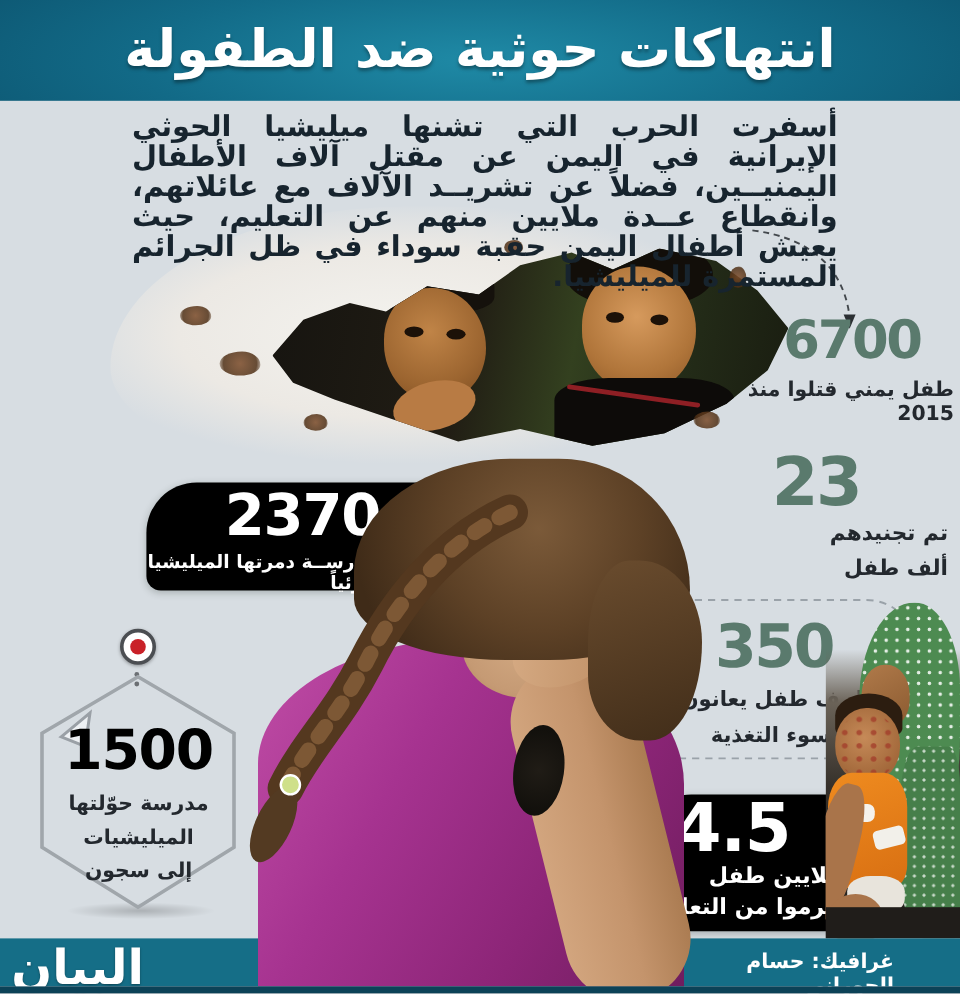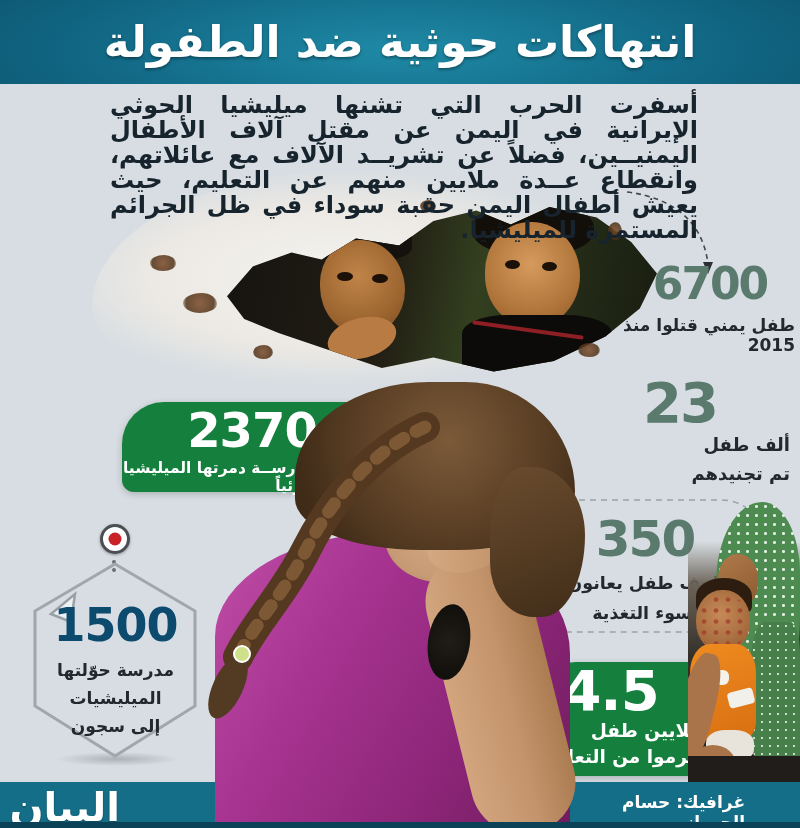--- a/index.html
+++ b/index.html
@@ -46,33 +46,33 @@
   .num{font-weight:bold;color:#5a7a6d;letter-spacing:-2px;text-align:center;z-index:3;}
   .lbl{font-weight:bold;color:#23282e;direction:rtl;text-align:right;z-index:3;}
   .killed-num{left:630px;top:258px;width:160px;font-size:44px;}
   .killed-lbl{left:595px;top:315px;width:200px;font-size:17px;}
   .recr-num{left:625px;top:370px;width:110px;font-size:56px;}
   .recr-lbl{left:607px;top:430px;width:183px;font-size:18px;line-height:29px;}
   .maln-num{left:560px;top:510px;width:170px;font-size:50px;}
   .maln-lbl{left:540px;top:568px;width:185px;font-size:17.5px;line-height:30px;}
 
   
-  .greenbox{background:#15803d;z-index:3;box-shadow:0 2px 6px rgba(40,50,45,.25);}
+  .greenbox{background:#000000;z-index:3;box-shadow:0 2px 6px rgba(40,50,45,.25);}
   .box2370{left:122px;top:402px;width:278px;height:90px;border-radius:42px 10px 10px 12px;}
   .box2370 .bn{left:15px;top:0px;width:230px;text-align:center;color:#fff;font-size:48px;font-weight:bold;letter-spacing:-1px;}
   .box2370 .bl{left:0px;top:57px;width:192px;text-align:right;direction:rtl;color:#fff;font-size:15.5px;font-weight:bold;}
   .box45{left:538px;top:662px;width:202px;height:114px;border-radius:38px 10px 10px 10px;z-index:4;}
   .box45 .bn{left:5px;top:-4px;width:135px;text-align:center;color:#fff;font-size:56px;font-weight:bold;letter-spacing:-1px;}
   .box45 .bl{left:0px;top:56px;width:163px;text-align:right;direction:rtl;color:#fff;font-size:18.5px;font-weight:bold;line-height:26px;}
 
   
   .hexwrap{left:25px;top:558px;width:185px;height:205px;z-index:3;}
   .hex-shadow{left:55px;top:752px;width:125px;height:14px;z-index:2;border-radius:50%;
     background:radial-gradient(ellipse,rgba(0,0,0,.20) 0%,rgba(0,0,0,0) 70%);}
-  .prisons-num{left:38px;top:598px;width:155px;font-size:46px;color:#0c4a6e;z-index:3;letter-spacing:-1px;}
+  .prisons-num{left:38px;top:598px;width:155px;font-size:46px;color:#000000;z-index:3;letter-spacing:-1px;}
   .prisons-lbl{left:33px;top:656px;width:165px;font-size:17px;line-height:28px;text-align:center;z-index:3;}
   .pin{left:100px;top:524px;width:30px;height:30px;border:3px solid #4b4e52;border-radius:50%;
     background:#fff;z-index:3;box-shadow:0 1px 3px rgba(0,0,0,.35);}
   .pin-dot{left:50%;top:50%;width:13px;height:13px;background:#c92128;border-radius:50%;transform:translate(-50%,-50%);}
   .trail-dot{width:4px;height:4px;background:#6b6f73;border-radius:50%;z-index:3;}
 
   
   .dash-svg{z-index:2;}
 
   
@@ -164,22 +164,22 @@
   <svg class="abs dash-svg" style="left:605px;top:178px;" width="130" height="100">
     <path d="M 22,14 C 70,20 98,45 103,86" fill="none" stroke="#43484d" stroke-width="1.6" stroke-dasharray="5 4"></path>
     <polygon points="98,84 108,84 103,96" fill="#2b2f33"></polygon>
   </svg>
 
   <div class="abs num killed-num">6700</div>
   <div class="abs lbl killed-lbl">طفل يمني قتلوا منذ 2015</div>
 
   <div class="abs num recr-num">23</div>
   <div class="abs lbl recr-lbl">
+    <div>تم تجنيدهم</div>
     <div>ألف طفل</div>
-    <div>تم تجنيدهم</div>
   </div>
 
   <div class="abs greenbox box2370">
     <div class="abs bn">2370</div>
     <div class="abs bl">مدرســة دمرتها الميليشيا جزئياً</div>
   </div>
 
   <svg class="abs dash-svg" style="left:518px;top:492px;" width="256" height="150">
     <rect x="8" y="8" width="238" height="132" rx="42" fill="none" stroke="#9aa2a9" stroke-width="1.6" stroke-dasharray="6 5"></rect>
   </svg>

